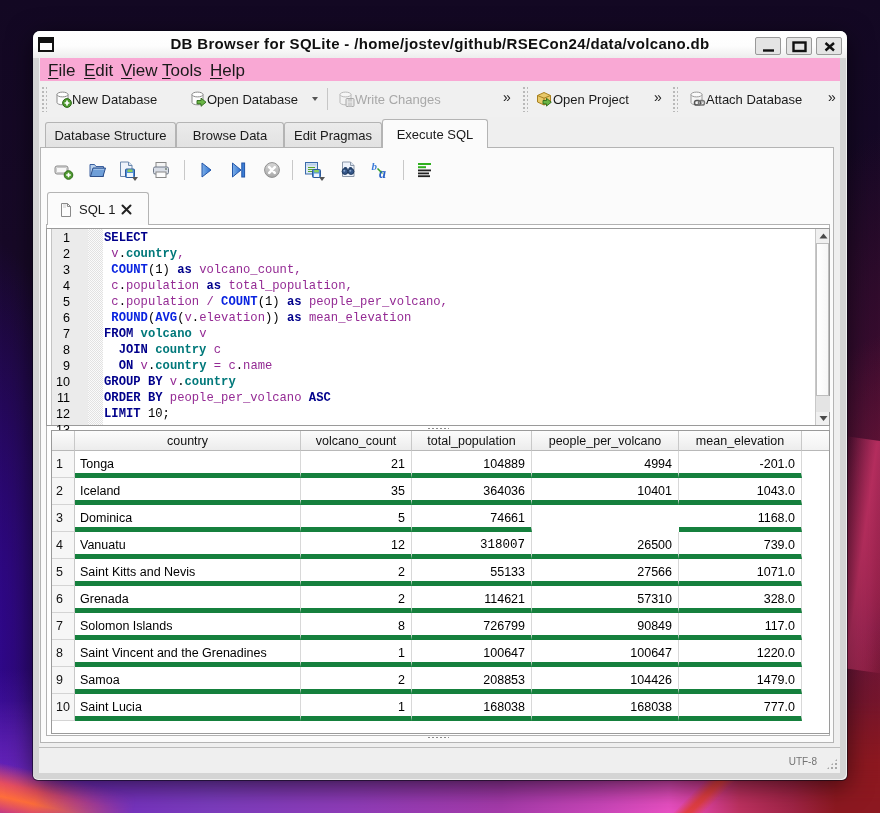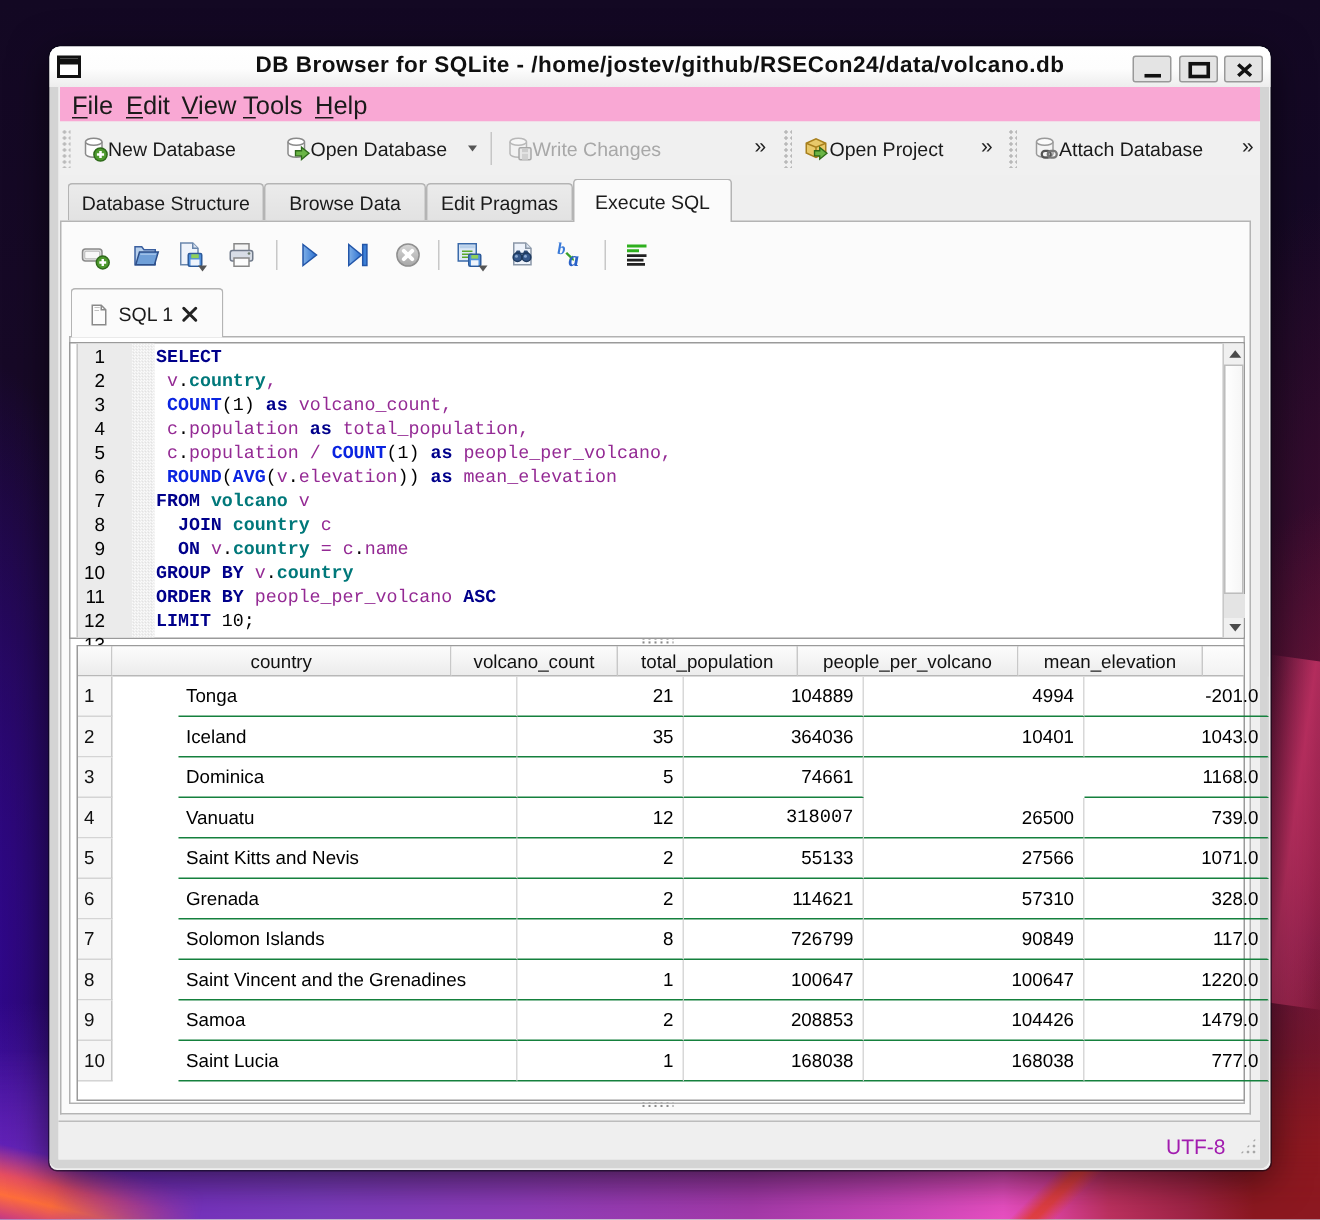--- a/index.html
+++ b/index.html
@@ -95,31 +95,31 @@
 
 #esb { position:absolute; right:0; top:0; width:14px; height:196px; background:#f0f0f0; border-left:1px solid #c8c8c8; }
 
 #grid { position:absolute; left:10px; top:282px; width:779px; height:304px; background:#fff; border:1px solid #9a9a9a; }
 .hcell { position:absolute; top:0; height:20px; background:linear-gradient(180deg,#fcfcfc,#ececec);
   border-right:1px solid #c8c8c8; border-bottom:1px solid #b8b8b8;
   font-size:12.5px; color:#111; text-align:center; line-height:20px; }
 .rn { position:absolute; width:23px; height:27px; background:#f6f6f6;
   border-right:1px solid #c8c8c8; border-bottom:1px solid #d4d4d4;
   font-size:12.5px; color:#111; text-align:left; padding-left:4px; line-height:26px; }
-.cell { position:absolute; height:27px; border-right:1px solid #d8d8d8; border-bottom:1px solid #15803d;
-  font-size:12.5px; color:#000; line-height:26px; white-space:nowrap;margin-left:44px; }
+.cell { position:absolute; height:27px; border-right:1px solid #d8d8d8; border-bottom:5px solid #15803d;
+  font-size:12.5px; color:#000; line-height:26px; white-space:nowrap; }
 .cell.num { text-align:right; padding-right:6px; }
 .cell.txt { padding-left:5px; }
 
 .vgrip { position:absolute; width:22px; height:3px;
   background-image:radial-gradient(circle, #8a8a8a 0.8px, transparent 1px);
   background-size:4px 3px; background-position:0 1px; }
 
 #status { position:absolute; left:0; top:713px; width:814px; height:36px; }
-#utf { position:absolute; right:30px; top:12px; font-size:14px; color:#a21caf; }
+#utf { position:absolute; right:30px; top:12px; font-size:10px; color:#737373; }
 #grip { position:absolute; right:8px; top:13px; width:14px; height:14px;
   background-image:radial-gradient(circle, #a8a8a8 0.9px, transparent 1.1px);
   background-size:4px 4px; background-position:1px 1px;
   clip-path:polygon(100% 0, 100% 100%, 0 100%); }
 </style>
 </head>
 <body>
 <div id="bg">
     <div id="bgband"></div>
     <div class="streak3"></div>

